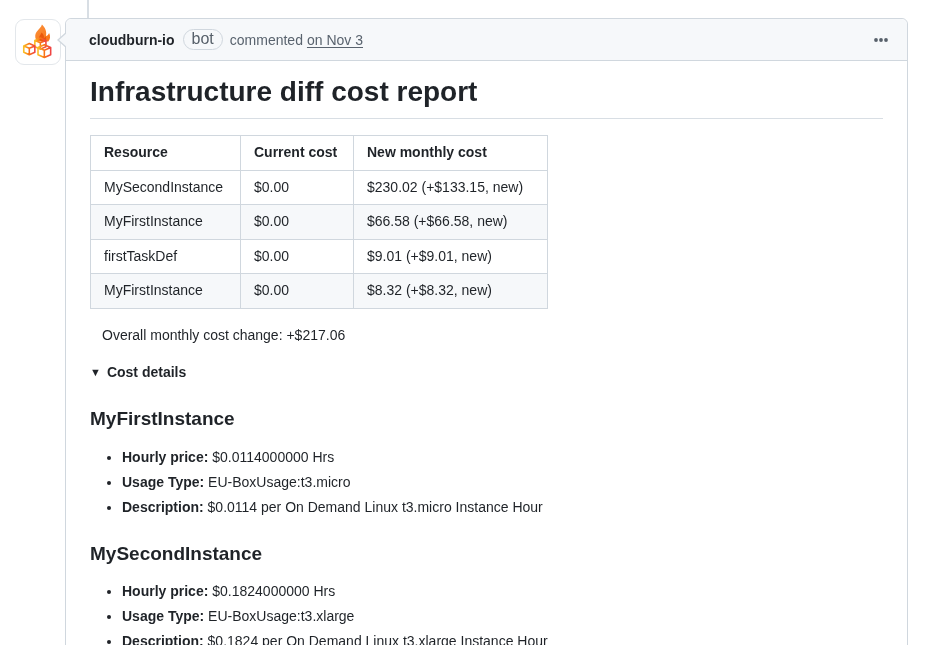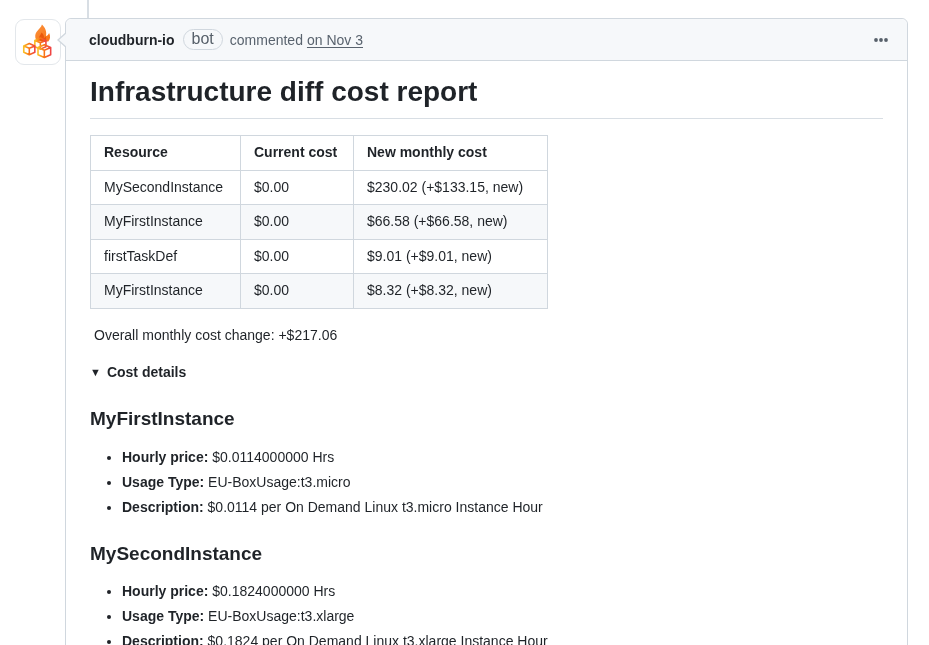--- a/index.html
+++ b/index.html
@@ -103,21 +103,21 @@
     padding: 7px 13px;
     text-align: left;
     line-height: 1.4;
   }
   .cost-table th { font-weight: bold; text-align: left; }
   .cost-table col.c1 { width: 150px; }
   .cost-table col.c2 { width: 113px; }
   .cost-table col.c3 { width: 194px; }
   .cost-table tbody tr:nth-child(even) { background: #f6f8fa; }
 
-  p.overall-line { margin: 16px 4px; line-height: 1.5; }
+  p.overall-line { margin: 16px 12px; line-height: 1.5; }
 
   details.cost-details { margin-bottom: 16px; }
   summary.cost-details-summary {
     list-style: none; cursor: pointer;
     font-weight: bold; line-height: 1.5;
   }
   summary.cost-details-summary::-webkit-details-marker { display: none; }
   .details-marker { font-size: 11px; margin-right: 6px; vertical-align: 1px; }
 
   h3.resource-heading {

